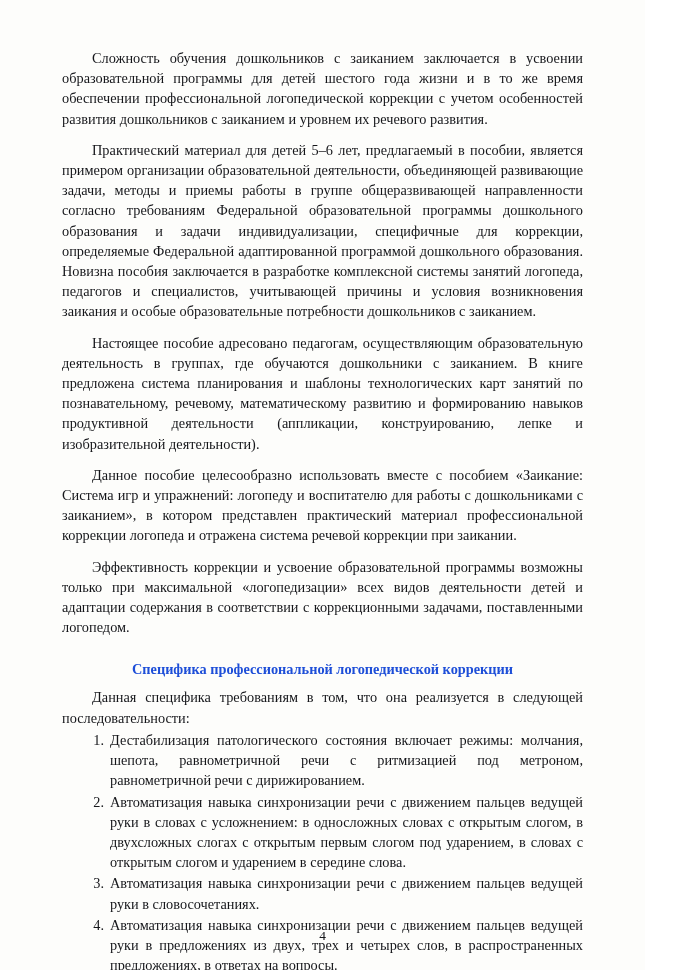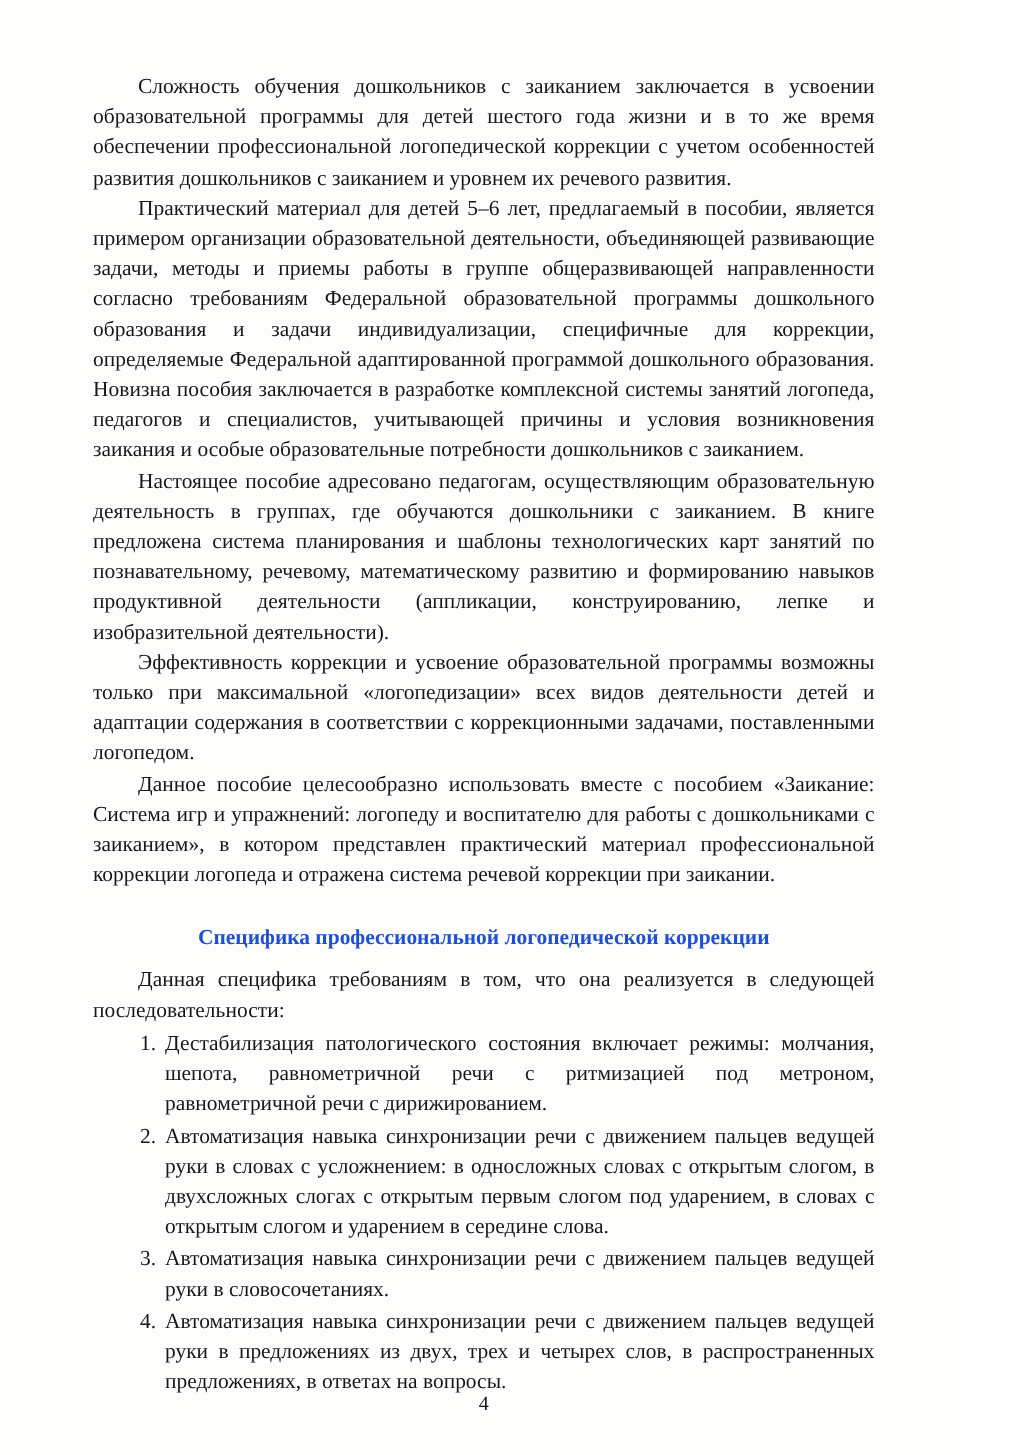--- a/index.html
+++ b/index.html
@@ -29,21 +29,21 @@
     text-indent: 30px;
     text-align: justify;
     font-size: 14.3px;
     line-height: 20.2px;
     letter-spacing: 0.02px;
     color: #15161a;
     -webkit-hyphens: manual;
     hyphens: manual;
   }
   p.para + p.para {
-    margin-top: 0;
+    margin-top: 11px;
     font-family: Liberation Serif, serif;
   }
   .section-heading {
     margin: 22px 0 8px 0;
     text-align: center;
     font-weight: bold;
     font-size: 14.3px;
     line-height: 20px;
     color: #1d4ed8;
   }
@@ -89,22 +89,22 @@
 </style>
 </head>
 <body>
 
 <div class="page">
   <div class="content">
 
     <p class="para">Сложность обучения дошкольников с заиканием заключается в усвоении образовательной программы для детей шестого года жизни и в то же время обеспечении профессиональной логопедической коррекции с учетом особенностей развития дошкольников с заиканием и уровнем их речевого развития.</p>
     <p class="para">Практический материал для детей 5–6 лет, предлагаемый в пособии, является примером организации образовательной деятельности, объединяющей развивающие задачи, методы и приемы работы в группе общеразвивающей направленности согласно требованиям Федеральной образовательной программы дошкольного образования и задачи индивидуализации, специфичные для коррекции, определяемые Федеральной адаптированной программой дошкольного образования. Новизна пособия заключается в разработке комплексной системы занятий логопеда, педагогов и специалистов, учитывающей причины и условия возникновения заикания и особые образовательные потребности дошкольников с заиканием.</p>
     <p class="para">Настоящее пособие адресовано педагогам, осуществляющим образовательную деятельность в группах, где обучаются дошкольники с заиканием. В книге предложена система планирования и шаблоны технологических карт занятий по познавательному, речевому, математическому развитию и формированию навыков продуктивной деятельности (аппликации, конструированию, лепке и изобразительной деятельности).</p>
+    <p class="para">Данное пособие целесообразно использовать вместе с пособием «Заикание: Система игр и упражнений: логопеду и воспитателю для работы с дошкольниками с заиканием», в котором представлен практический материал профессиональной коррекции логопеда и отражена система речевой коррекции при заикании.</p>
     <p class="para">Эффективность коррекции и усвоение образовательной программы возможны только при максимальной «логопедизации» всех видов деятельности детей и адаптации содержания в соответствии с коррекционными задачами, поставленными логопедом.</p>
-    <p class="para">Данное пособие целесообразно использовать вместе с пособием «Заикание: Система игр и упражнений: логопеду и воспитателю для работы с дошкольниками с заиканием», в котором представлен практический материал профессиональной коррекции логопеда и отражена система речевой коррекции при заикании.</p>
 
     <h2 class="section-heading">Специфика профессиональной логопедической коррекции</h2>
 
     <p class="para lead-para">Данная специфика требованиям в том, что она реализуется в следующей последовательности:</p>
 
     <ol class="numbered">
       <li>Дестабилизация патологического состояния включает режимы: молчания, шепота, равнометричной речи с ритмизацией под метроном, равнометричной речи с дирижированием.</li>
       <li>Автоматизация навыка синхронизации речи с движением пальцев ведущей руки в словах с усложнением: в односложных словах с открытым слогом, в двухсложных слогах с открытым первым слогом под ударением, в словах с открытым слогом и ударением в середине слова.</li>
       <li>Автоматизация навыка синхронизации речи с движением пальцев ведущей руки в словосочетаниях.</li>
       <li>Автоматизация навыка синхронизации речи с движением пальцев ведущей руки в предложениях из двух, трех и четырех слов, в распространенных предложениях, в ответах на вопросы.</li>

